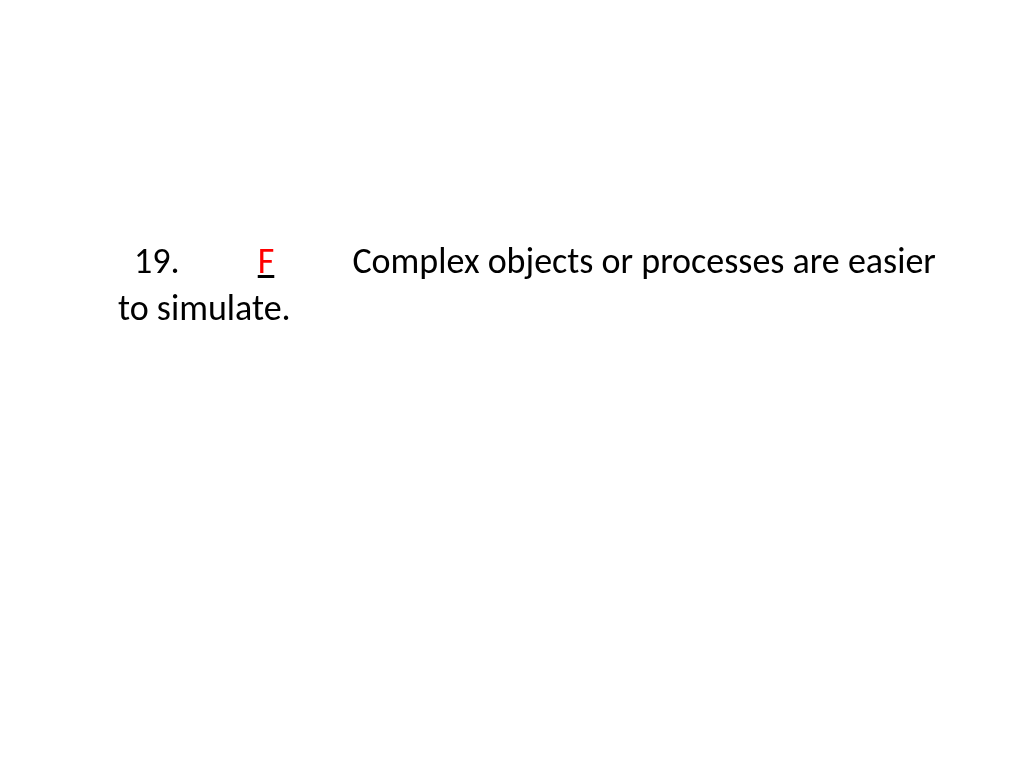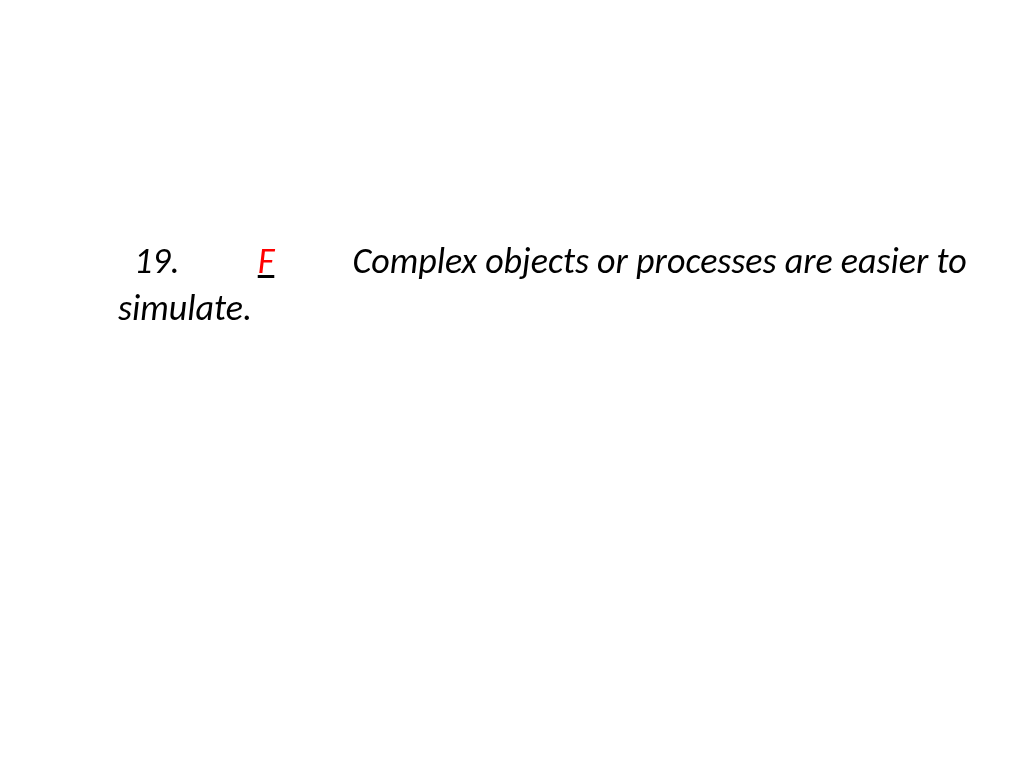--- a/index.html
+++ b/index.html
@@ -1,19 +1,18 @@
 <!DOCTYPE html>
 <html><head>
   <meta charset="utf-8">
   <style>
     * {
       margin: 16px;
       padding: 0;
       box-sizing: border-box;
-      font-style: italic;
     }
     body {
       width: 1024px;
       height: 768px;
       background: #ffffff;
       font-family: Calibri, 'Segoe UI', Arial, sans-serif;
       font-size: 36px;
       color: #000000;
       padding: 190px 70px 0 70px;
       line-height: 1.3;

